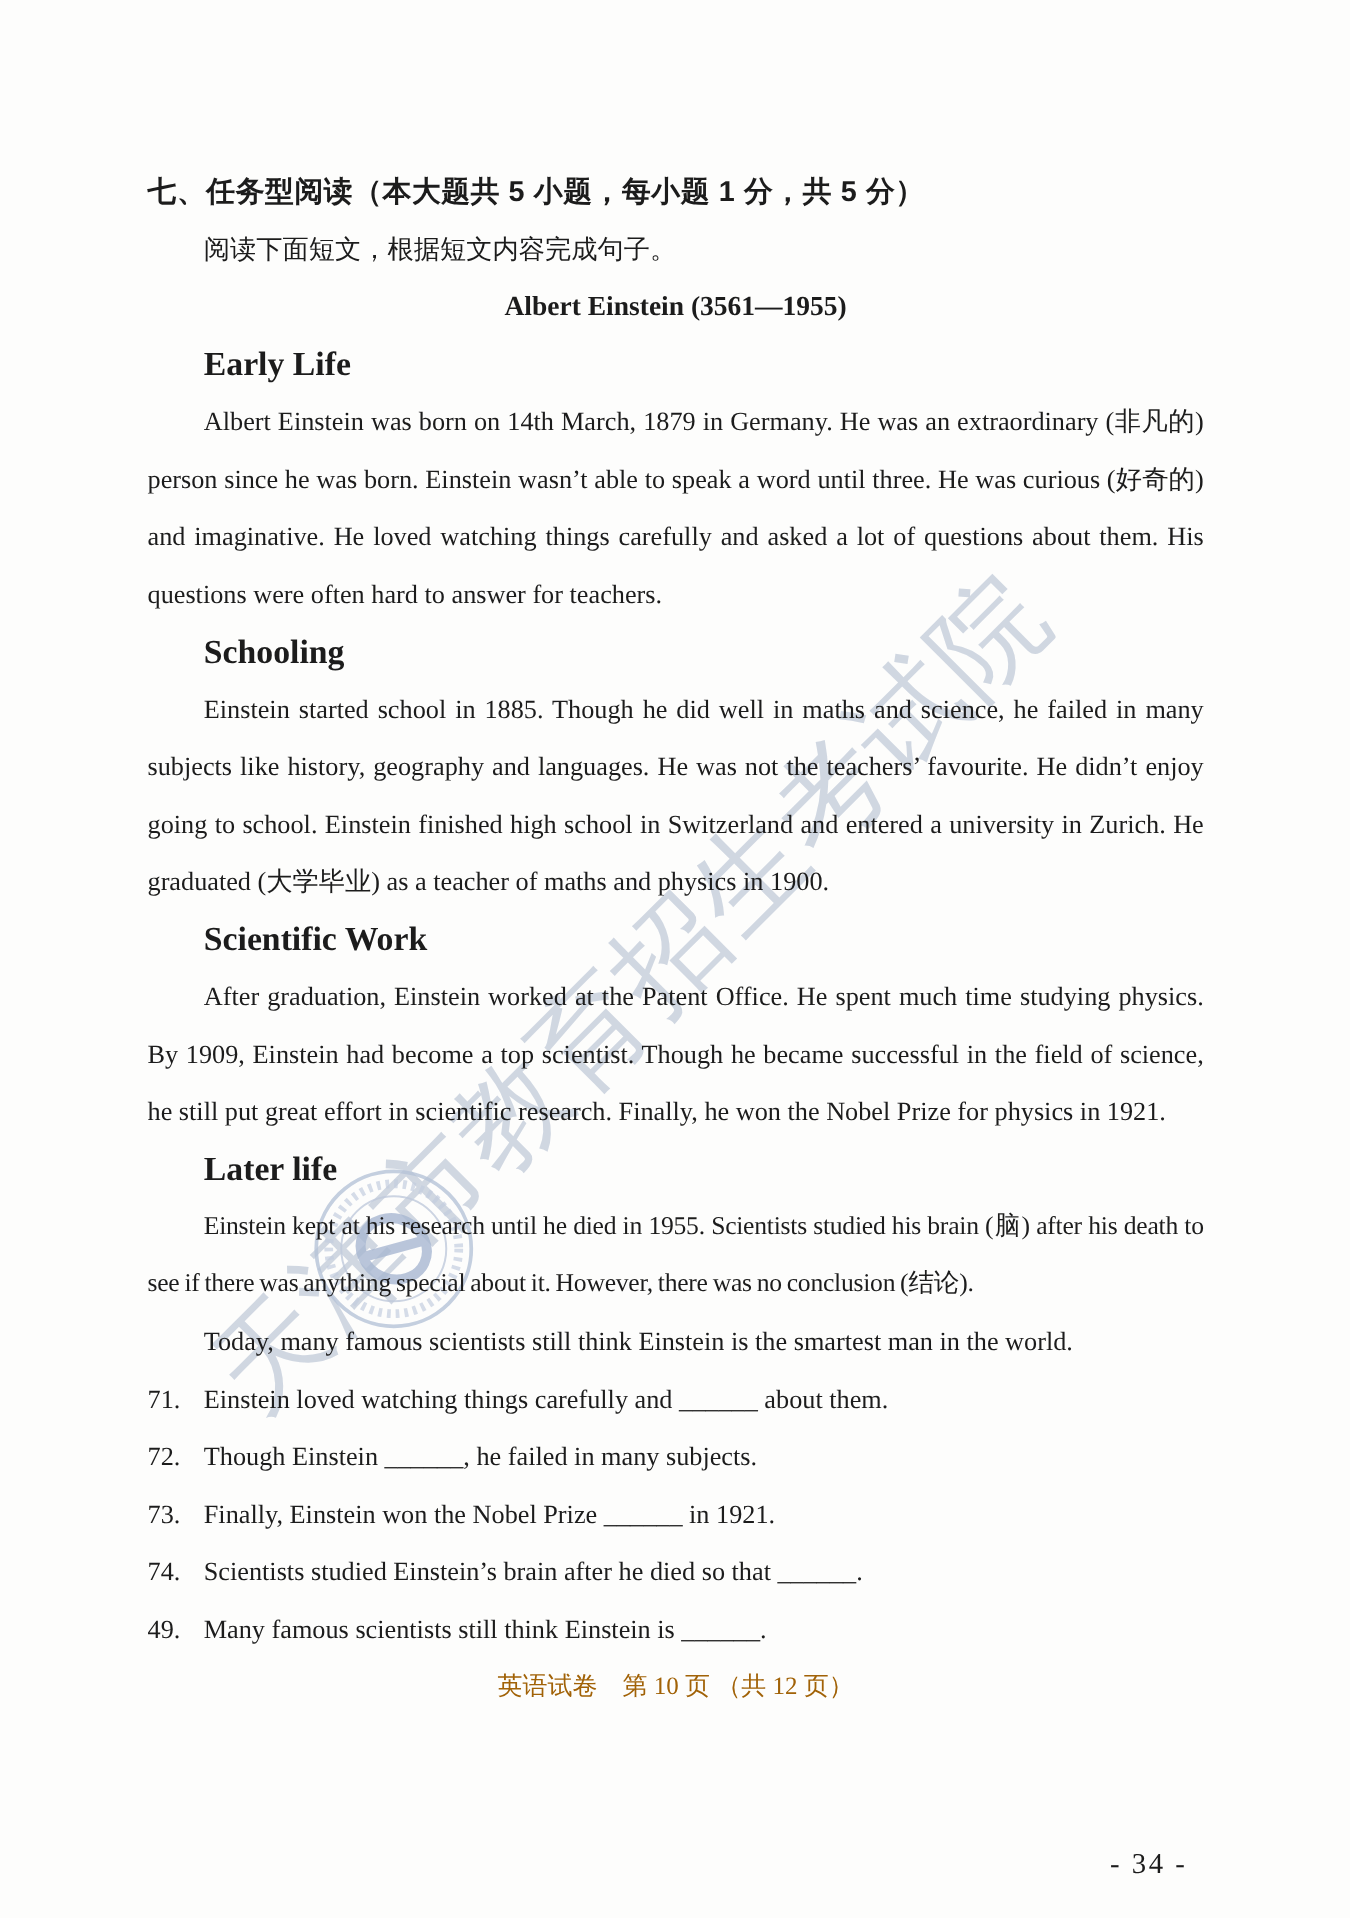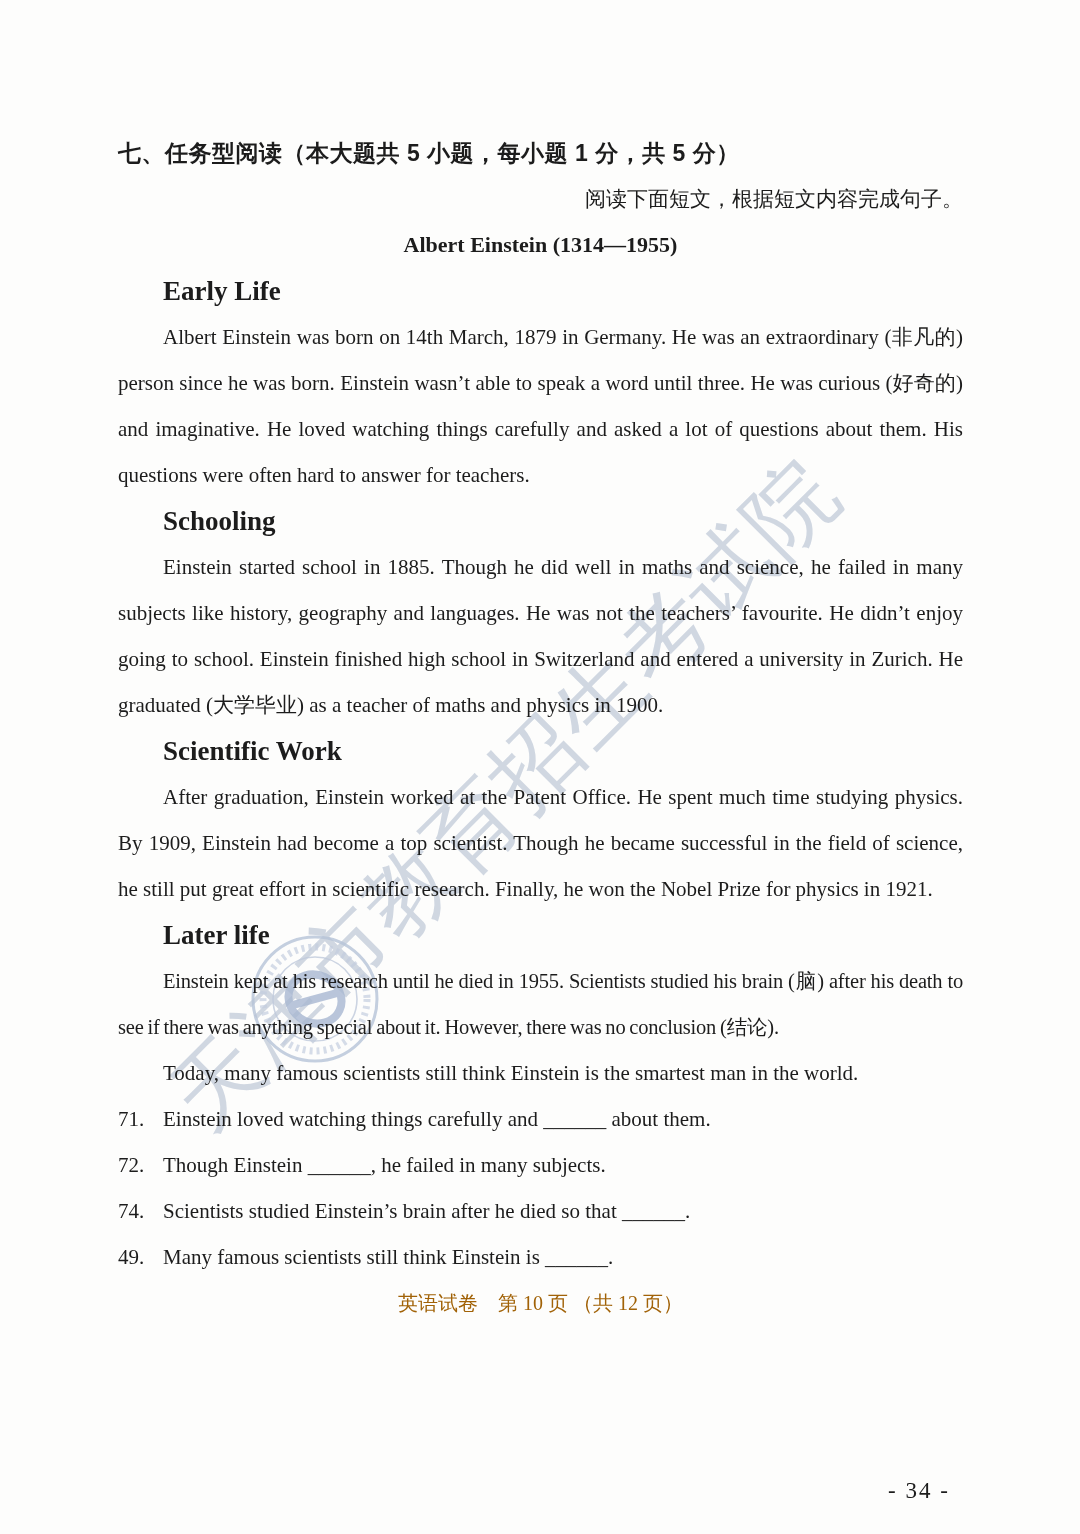--- a/index.html
+++ b/index.html
@@ -46,21 +46,20 @@
   }
   .sec-heading {
     font-family: "Liberation Sans", "DejaVu Sans", sans-serif;
     font-weight: bold;
     font-size: 23px;
     letter-spacing: 0.5px;
   }
   .instruction {
     font-size: 21px;
     padding-left: 45px;
-    text-align: right;
   }
   .passage-title {
     text-align: center;
     font-weight: bold;
     font-size: 22px;
   }
   .sub-heading {
     font-weight: bold;
     font-size: 27px;
     padding-left: 45px;
@@ -108,21 +107,21 @@
       <line x1="47" y1="84" x2="87" y2="50"></line>
     </g>
   </svg>
 
   <div class="content">
 
     <div class="sec-heading">七、任务型阅读（本大题共 5 小题，每小题 1 分，共 5 分）</div>
 
     <div class="instruction">阅读下面短文，根据短文内容完成句子。</div>
 
-    <div class="passage-title">Albert Einstein (1314—1955)</div>
+    <div class="passage-title">Albert Einstein (3561—1955)</div>
 
     <div class="sub-heading">Early Life</div>
     <p class="para">Albert Einstein was born on 14th March, 1879 in Germany. He was an extraordinary (非凡的) person since he was born. Einstein wasn’t able to speak a word until three. He was curious (好奇的) and imaginative. He loved watching things carefully and asked a lot of questions about them. His questions were often hard to answer for teachers.</p>
 
     <div class="sub-heading">Schooling</div>
     <p class="para">Einstein started school in 1885. Though he did well in maths and science, he failed in many subjects like history, geography and languages. He was not the teachers’ favourite. He didn’t enjoy going to school. Einstein finished high school in Switzerland and entered a university in Zurich. He graduated (大学毕业) as a teacher of maths and physics in 1900.</p>
 
     <div class="sub-heading">Scientific Work</div>
     <p class="para">After graduation, Einstein worked at the Patent Office. He spent much time studying physics. By 1909, Einstein had become a top scientist. Though he became successful in the field of science, he still put great effort in scientific research. Finally, he won the Nobel Prize for physics in 1921.</p>
 
@@ -132,20 +131,24 @@
 
     <div class="q-row">
       <span class="q-num">71.</span>
       <span class="q-text">Einstein loved watching things carefully and ______ about them.</span>
     </div>
     <div class="q-row">
       <span class="q-num">72.</span>
       <span class="q-text">Though Einstein ______, he failed in many subjects.</span>
     </div>
     <div class="q-row">
+      <span class="q-num">73.</span>
+      <span class="q-text">Finally, Einstein won the Nobel Prize ______ in 1921.</span>
+    </div>
+    <div class="q-row">
       <span class="q-num">74.</span>
       <span class="q-text">Scientists studied Einstein’s brain after he died so that ______.</span>
     </div>
     <div class="q-row">
       <span class="q-num">49.</span>
       <span class="q-text">Many famous scientists still think Einstein is ______.</span>
     </div>
 
     <div class="footer-line">英语试卷　第 10 页 （共 12 页）</div>
   </div>

